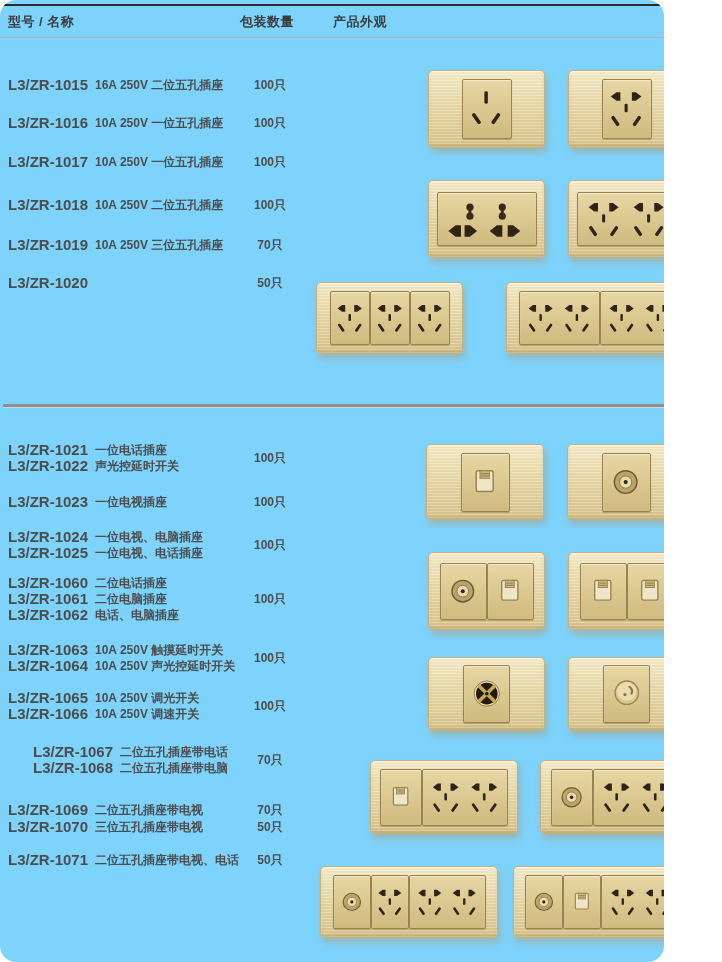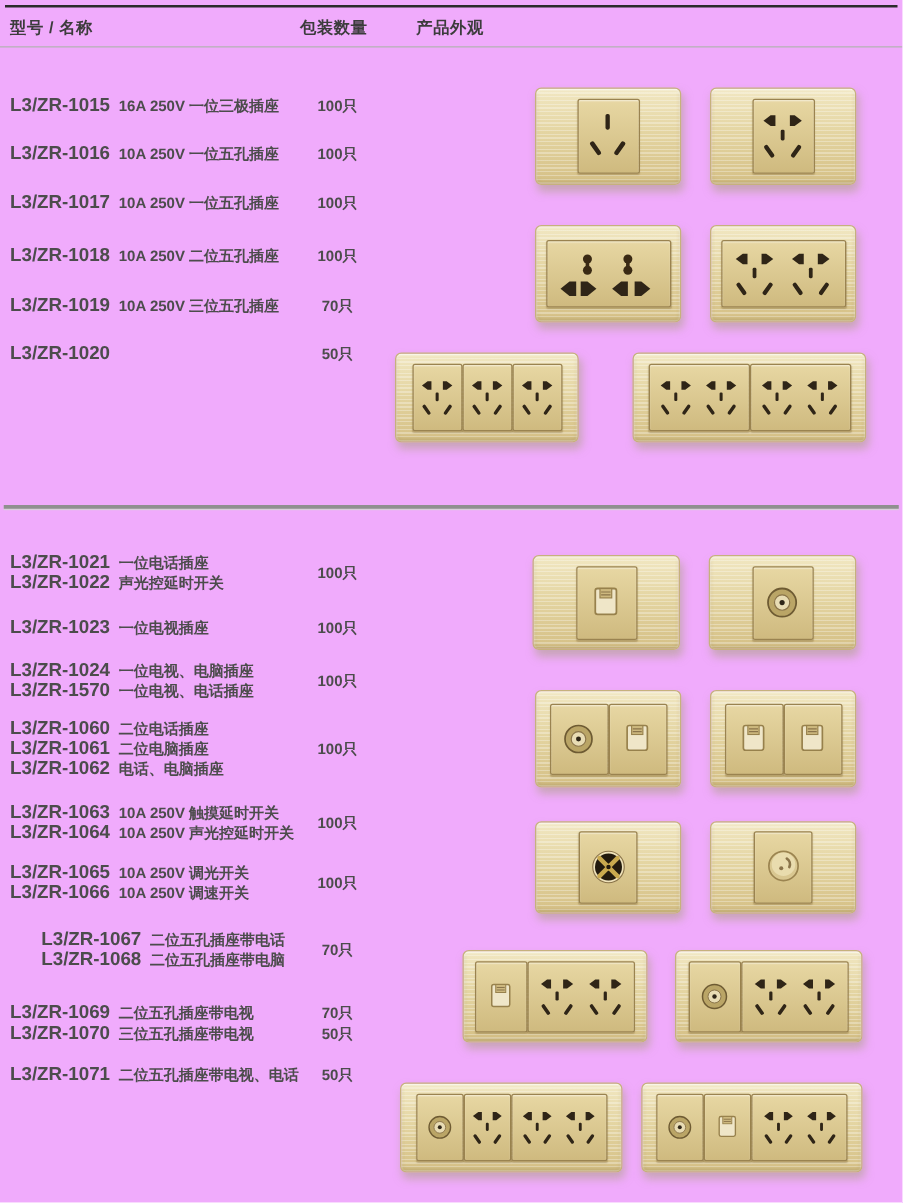--- a/index.html
+++ b/index.html
@@ -1,17 +1,17 @@
 <!DOCTYPE html>
 <html><head>
 <meta charset="utf-8">
 <style>
   html,body{margin:0;padding:0;background:#ffffff;}
-  #page{position:relative;width:722px;height:962px;background:#f0abfc;overflow:hidden;
-        font-family:"Liberation Sans","DejaVu Sans",sans-serif;color:#474747;}
+  #page{position:relative;width:664px;height:962px;background:#7dd3fc;overflow:hidden;
+        font-family:"Liberation Sans","DejaVu Sans",sans-serif;color:#474747;border-radius:16px;}
   .hline{position:absolute;}
   #top-rule{top:4px;left:4px;width:714px;height:2px;background:#2b2b2b;}
   #header-rule{top:37px;left:0;width:722px;height:1px;background:#b3b3b3;}
   #section-divider{top:404px;left:3px;width:716px;height:3px;background:#8f8f8f;box-shadow:0 1px 1px #d5d5d5;}
   .hdr{position:absolute;top:13px;font-size:13px;font-weight:bold;color:#3c3c3c;letter-spacing:.5px;}
   #hdr-model{left:8px;} #hdr-qty{left:240px;} #hdr-look{left:333px;}
 
   .row1{position:absolute;left:0;width:722px;height:30px;line-height:30px;}
   .grp{position:absolute;left:0;width:722px;}
   .code{position:absolute;left:8px;font-size:15px;font-weight:bold;color:#4c4c4c;white-space:nowrap;}
@@ -39,21 +39,21 @@
 <div id="page">
   <div class="hline" id="top-rule"></div>
   <span class="hdr" id="hdr-model">型号 / 名称</span>
   <span class="hdr" id="hdr-qty">包装数量</span>
   <span class="hdr" id="hdr-look">产品外观</span>
   <div class="hline" id="header-rule"></div>
   <div class="hline" id="section-divider"></div>
   <div id="rows-layer">
       <div class="row1" style="top: 70px;">
         <span class="code">L3/ZR-1015</span>
-        <span class="name">16A 250V 一位三极插座</span>
+        <span class="name">16A 250V 二位五孔插座</span>
         <span class="qty">100只</span>
       </div>
       <div class="row1" style="top: 108px;">
         <span class="code">L3/ZR-1016</span>
         <span class="name">10A 250V 一位五孔插座</span>
         <span class="qty">100只</span>
       </div>
       <div class="row1" style="top: 147px;">
         <span class="code">L3/ZR-1017</span>
         <span class="name">10A 250V 一位五孔插座</span>
@@ -90,21 +90,21 @@
           <span class="name">一位电视插座</span>
         </div>
         <span class="qty">100只</span>
       </div>
       <div class="grp" style="top: 529px; height: 32px;">
         <div class="line">
           <span class="code">L3/ZR-1024</span>
           <span class="name">一位电视、电脑插座</span>
         </div>
         <div class="line">
-          <span class="code">L3/ZR-1570</span>
+          <span class="code">L3/ZR-1025</span>
           <span class="name">一位电视、电话插座</span>
         </div>
         <span class="qty">100只</span>
       </div>
       <div class="grp" style="top: 575px; height: 48px;">
         <div class="line">
           <span class="code">L3/ZR-1060</span>
           <span class="name">二位电话插座</span>
         </div>
         <div class="line">

